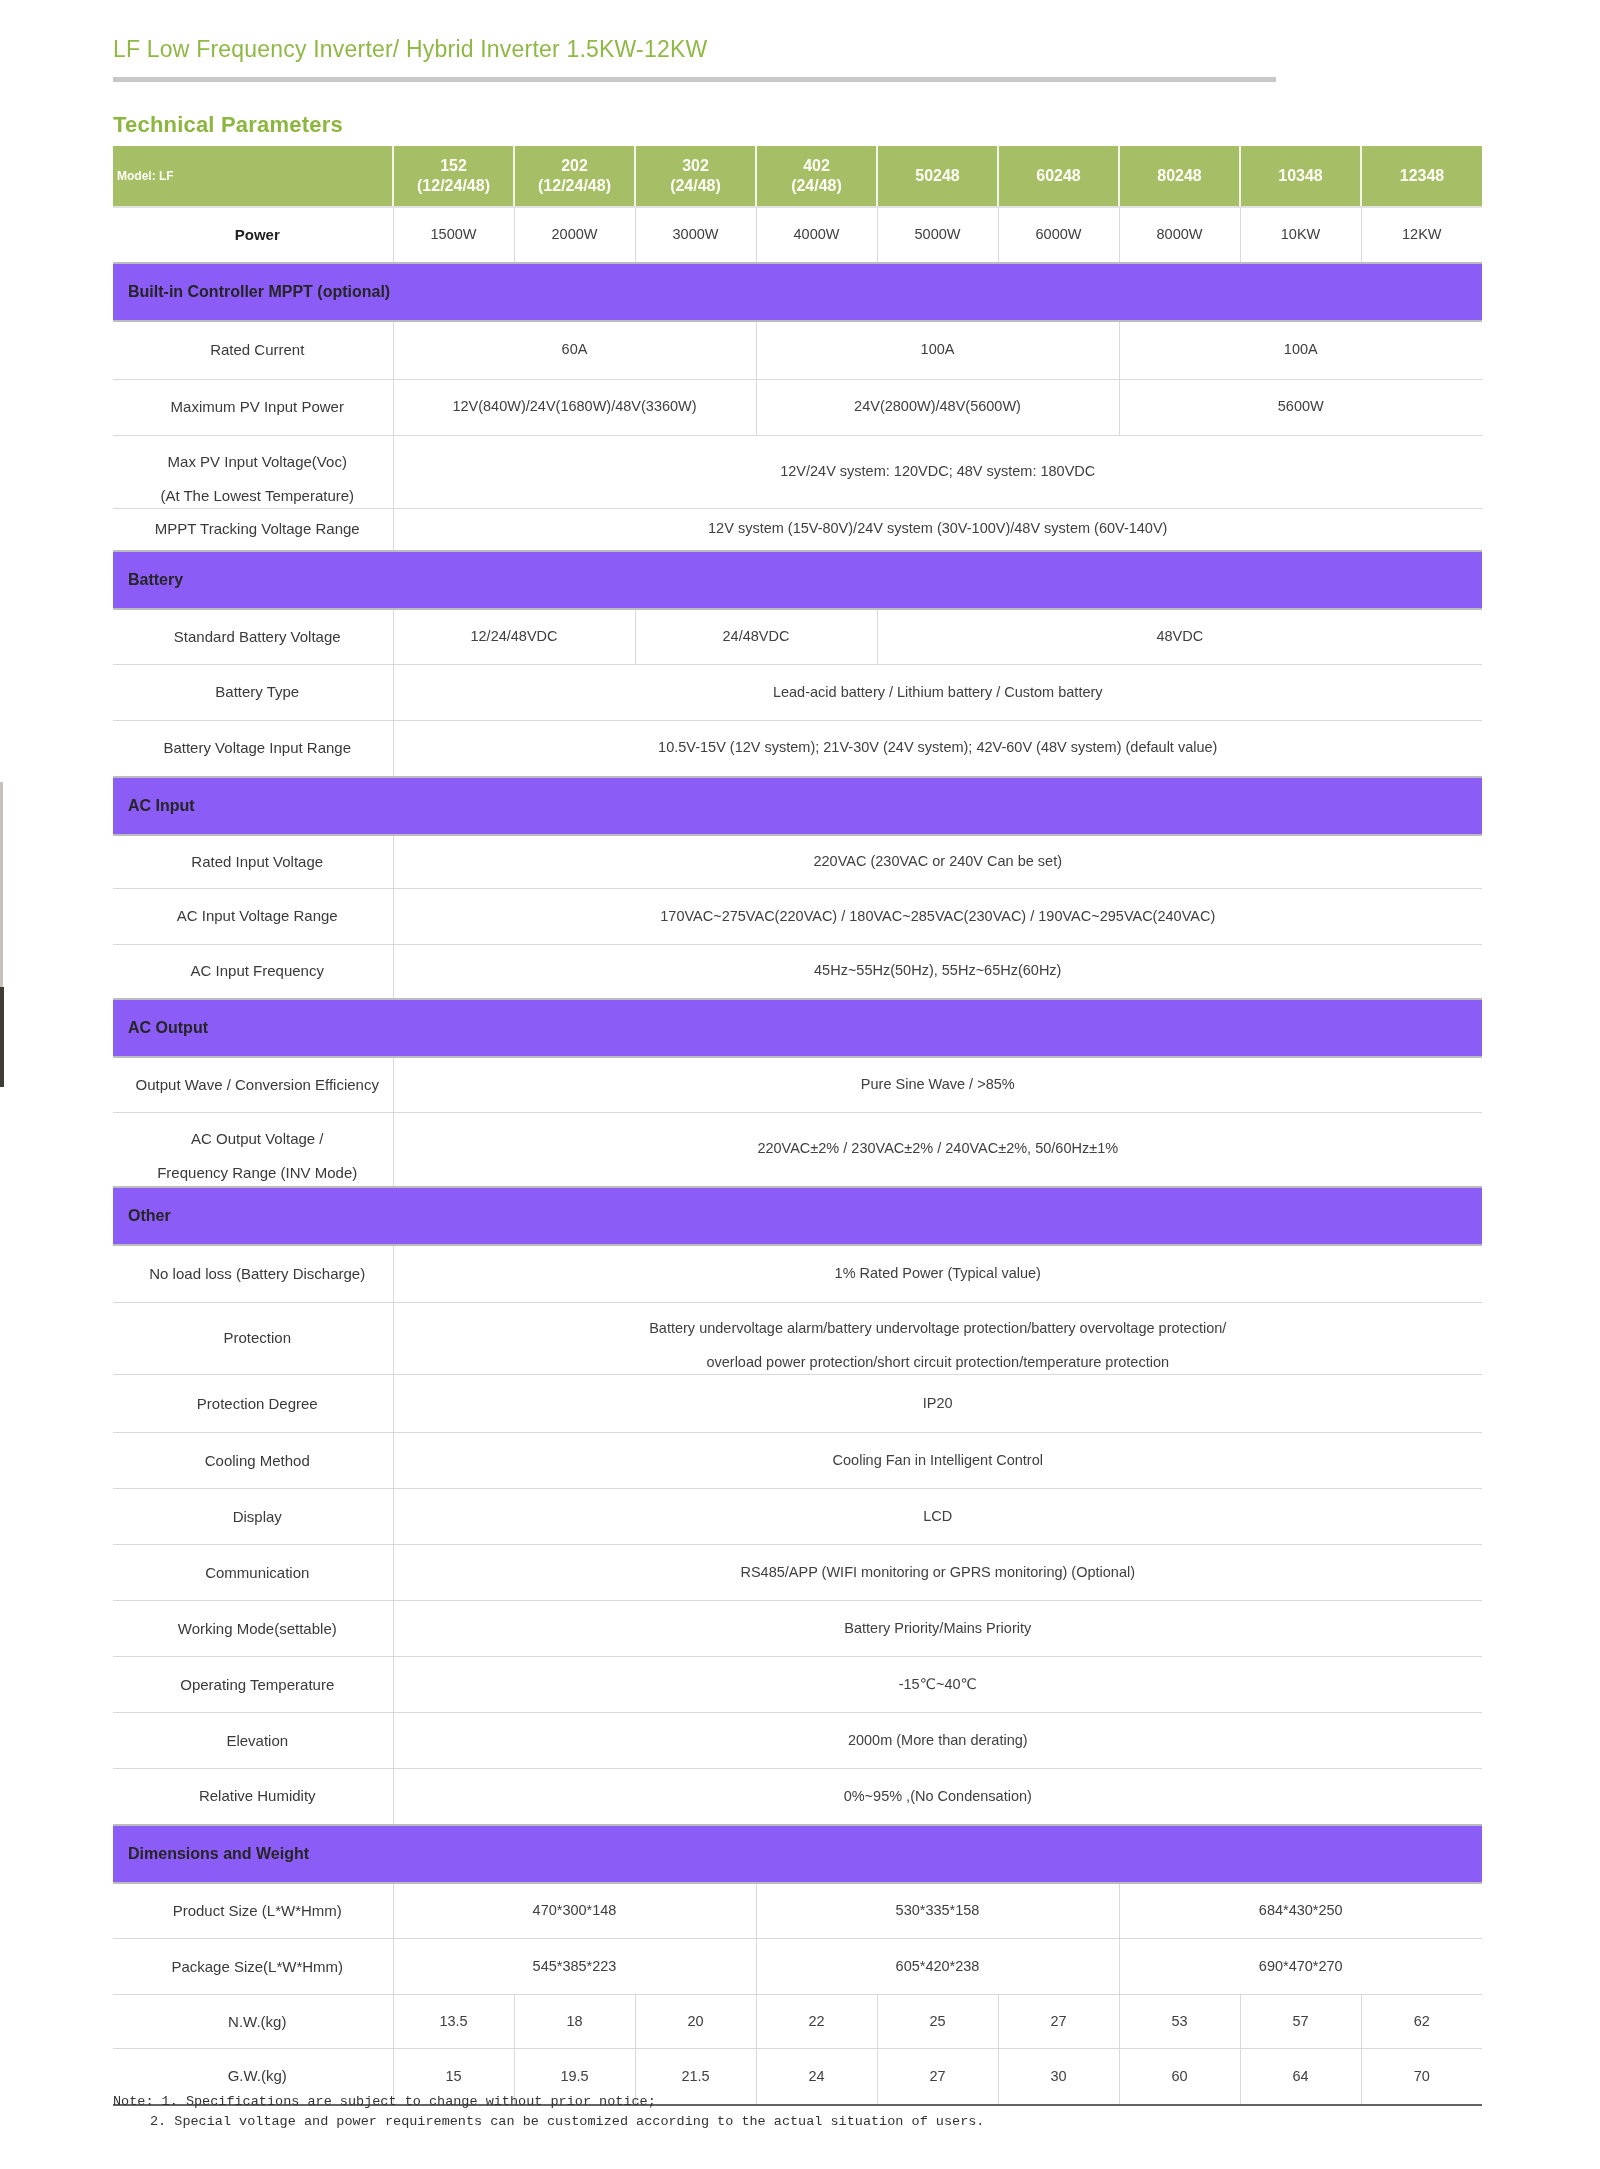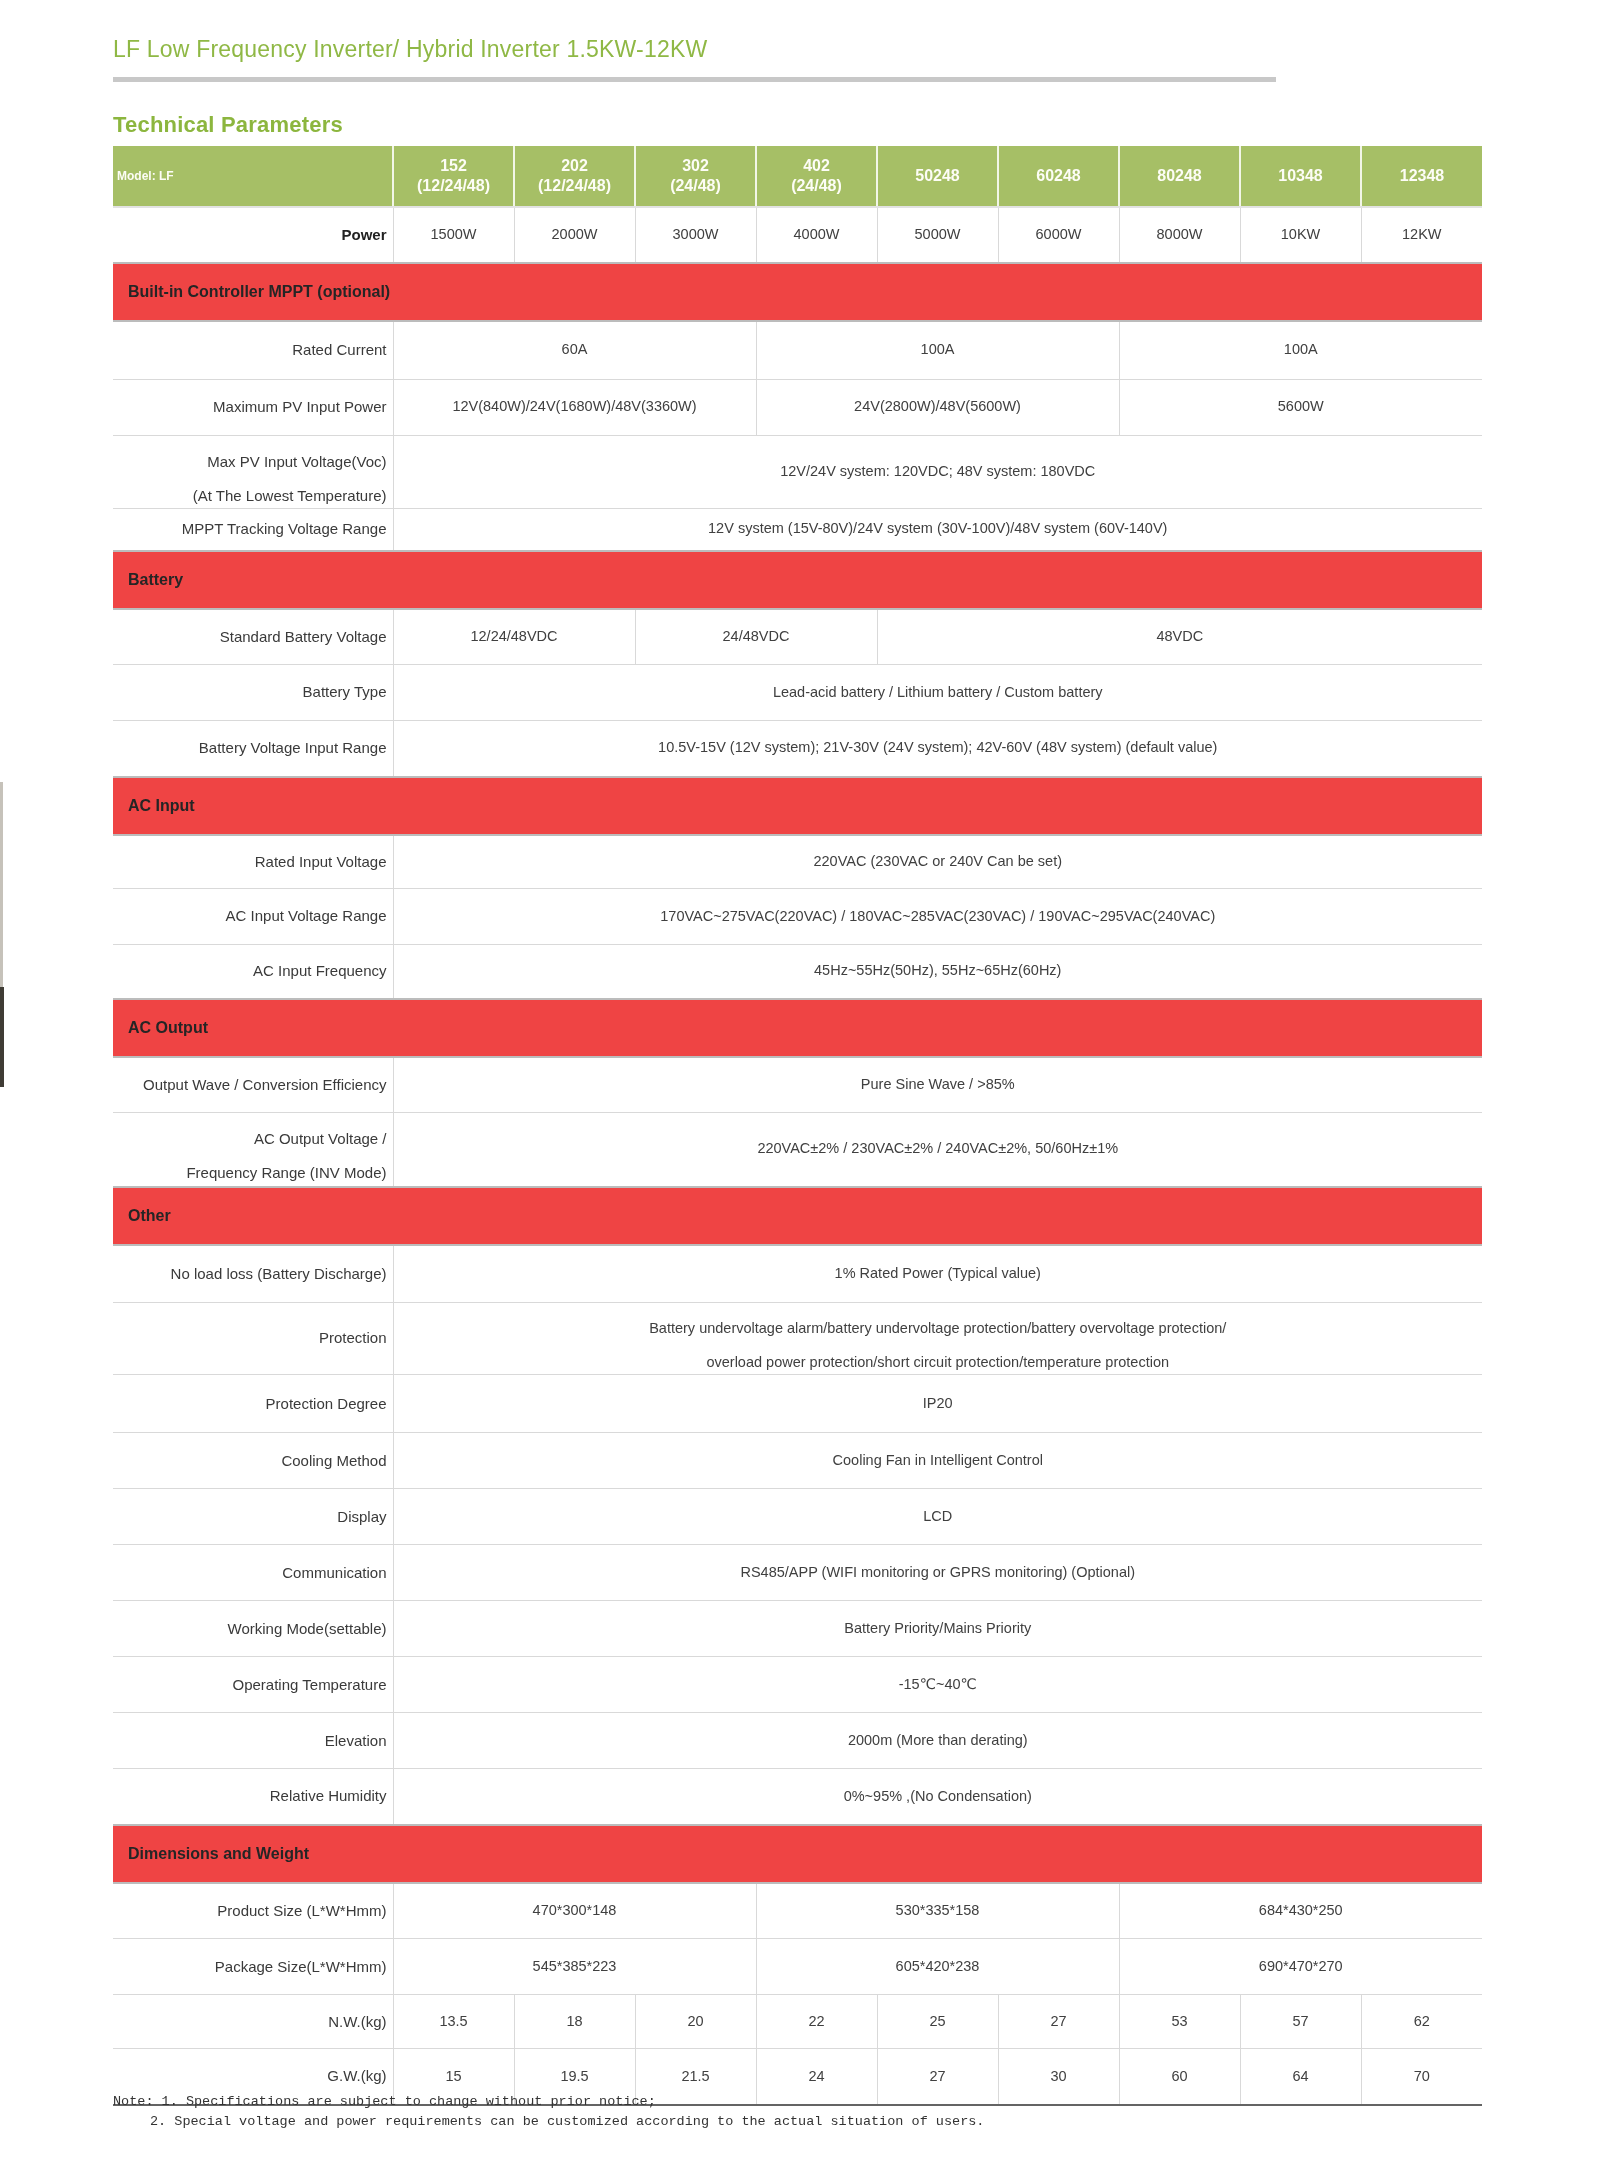--- a/index.html
+++ b/index.html
@@ -28,24 +28,24 @@
   }
   thead th:last-child{border-right:none;}
   thead th.mlabel{text-align:left;padding-left:4px;font-size:12px;}
   
   tbody td{
     border-bottom:1px solid #d9d9d9;border-right:1px solid #d9d9d9;
     font-size:14.5px;color:#404040;text-align:center;vertical-align:middle;padding:2px 6px;
     line-height:1.35;
   }
   tbody tr td:last-child{border-right:none;}
-  td.lbl{text-align:right;padding-left:15px;font-size:15px;color:#3a3a3a;}
+  td.lbl{text-align:center;padding-left:15px;font-size:15px;color:#3a3a3a;}
   td.lbl.bold{font-weight:bold;color:#222;}
   tr.band td{
-    background:#ef4444;text-align:left;font-weight:bold;color:#252525;font-size:16px;
+    background:#8b5cf6;text-align:left;font-weight:bold;color:#252525;font-size:16px;
     padding-left:15px;border-top:2px solid #bcbcbc;border-bottom:2px solid #bcbcbc;border-right:none;
   }
   tr.h56{height:56px;} tr.h58{height:58px;} tr.h52{height:42px;}
   tr.h68{height:68px;} tr.h54{height:54px;}
   tr.last td{border-bottom:2px solid #646464;}
   .two-line div{line-height:1.35;margin-top:14px;}
   
   .note{position:absolute;left:113px;top:2092px;font-size:13.5px;color:#333;line-height:1.45;font-family:Liberation Mono, monospace;}
   .note .l2{margin-left:37px;}
   

